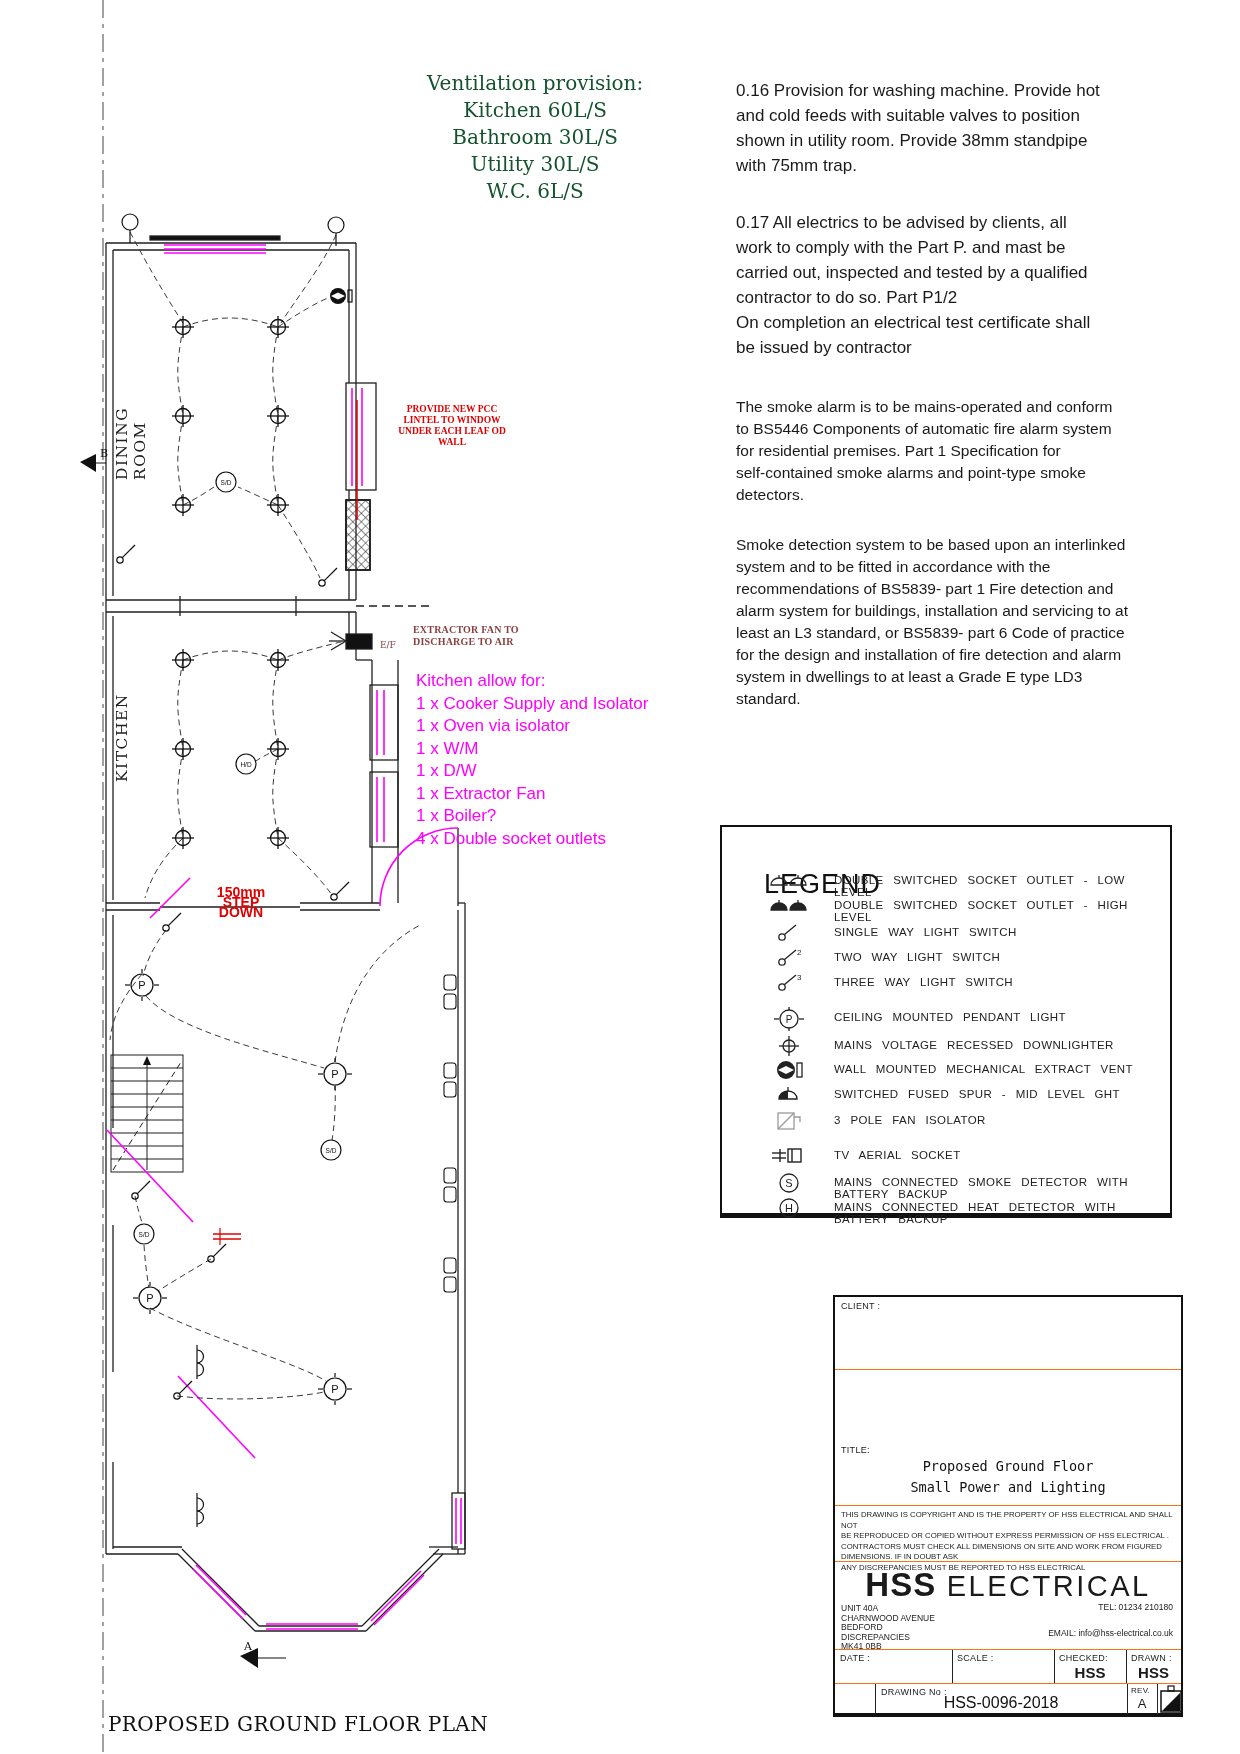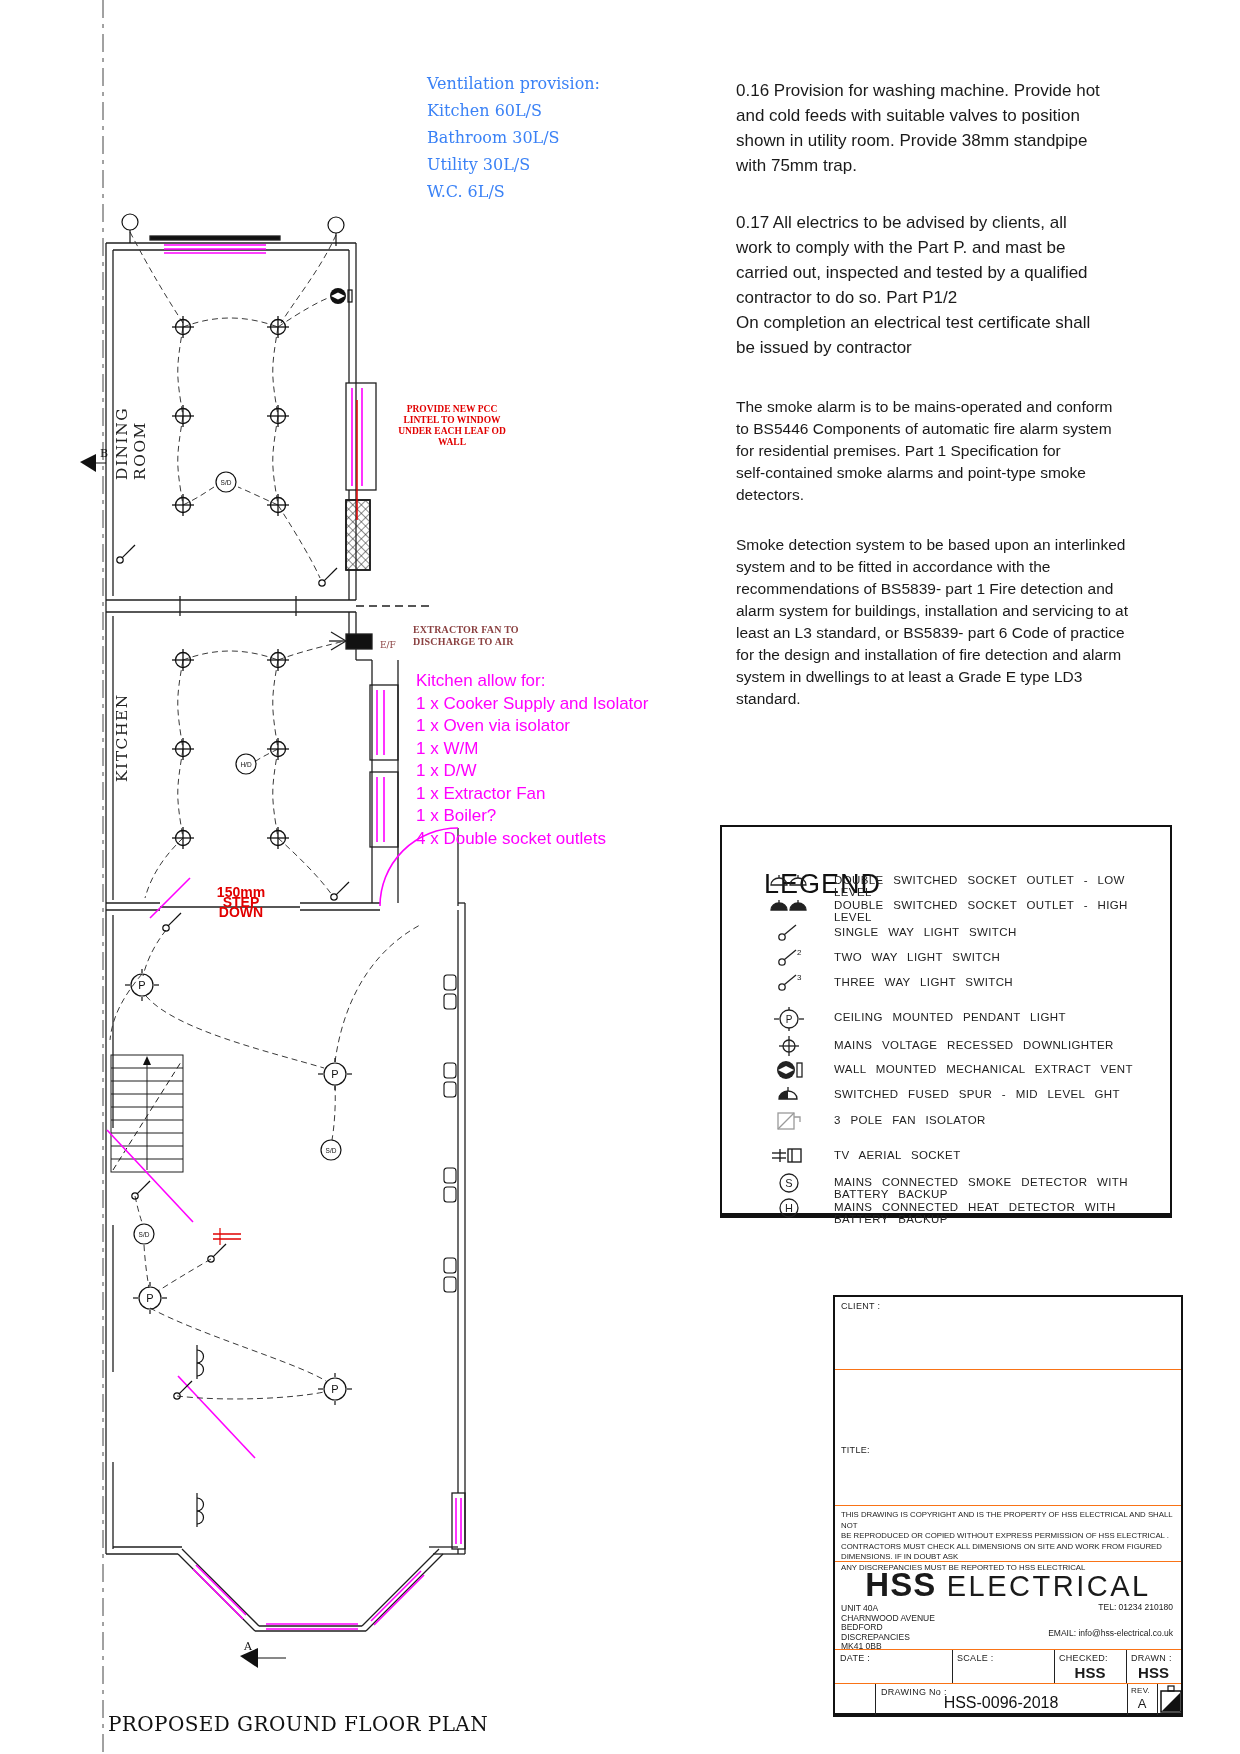--- a/index.html
+++ b/index.html
@@ -3,21 +3,21 @@
 <meta charset="utf-8">
 <style>
   html,body{margin:0;padding:0;background:#888;}
   .sheet{position:relative;width:1240px;height:1754px;background:#ffffff;overflow:hidden;
          font-family:"Liberation Sans",sans-serif;color:#1a1a1a;}
   .abs{position:absolute;}
   .pre{white-space:pre-line;}
   .serif{font-family:"DejaVu Serif",serif;}
   .mono{font-family:"DejaVu Sans Mono",monospace;}
   
-  .vent{left:427px;top:70px;font-size:16px;line-height:27px;color:#3b82f6;}
+  .vent{left:427px;top:70px;font-size:20px;line-height:27px;color:#14532d;text-align:center;}
   .n016{left:736px;top:78px;width:436px;font-size:17px;line-height:25px;}
   .n017{left:736px;top:210px;width:440px;font-size:17px;line-height:25px;}
   .smk1{left:736px;top:396px;width:436px;font-size:15.5px;line-height:22px;}
   .smk2{left:736px;top:534px;width:440px;font-size:15.5px;line-height:22px;}
   
   .lintel{left:393px;top:404px;width:118px;text-align:center;font-size:9.5px;line-height:11px;
           font-weight:bold;color:#e10000;font-family:"Liberation Serif",serif;}
   .extractor{left:413px;top:624px;font-size:10px;line-height:12px;font-weight:bold;
              color:#8a4040;font-family:"Liberation Serif",serif;letter-spacing:.2px;}
   .stepdown{left:208px;top:887px;width:66px;text-align:center;font-size:14px;line-height:10px;
@@ -514,20 +514,22 @@
       <span class="lb">MAINS CONNECTED HEAT DETECTOR WITH BATTERY BACKUP</span>
       </div>
   </div>
 
   <div class="abs tblock">
     <div class="cell c-client">
         <span class="slab" style="position:absolute;left:6px;top:4px">CLIENT :</span>
       </div>
     <div class="cell c-title">
       <span class="slab" style="position:absolute;left:6px;top:3px">TITLE:</span>
+      <div class="tlines mono pre">Proposed Ground Floor
+Small Power and Lighting</div>
     </div>
     <div class="cell c-copy pre">THIS DRAWING IS COPYRIGHT AND IS THE PROPERTY OF HSS ELECTRICAL AND SHALL NOT
 BE REPRODUCED OR COPIED WITHOUT EXPRESS PERMISSION OF HSS ELECTRICAL .
 CONTRACTORS MUST CHECK ALL DIMENSIONS ON SITE AND WORK FROM FIGURED
 DIMENSIONS.  IF IN DOUBT ASK
 ANY DISCREPANCIES MUST BE REPORTED TO HSS ELECTRICAL</div>
     <div class="cell c-co">
       <div class="logo"><span class="b">HSS</span><span class="t"> ELECTRICAL</span></div>
       <div class="addr pre">UNIT 40A
 CHARNWOOD AVENUE

